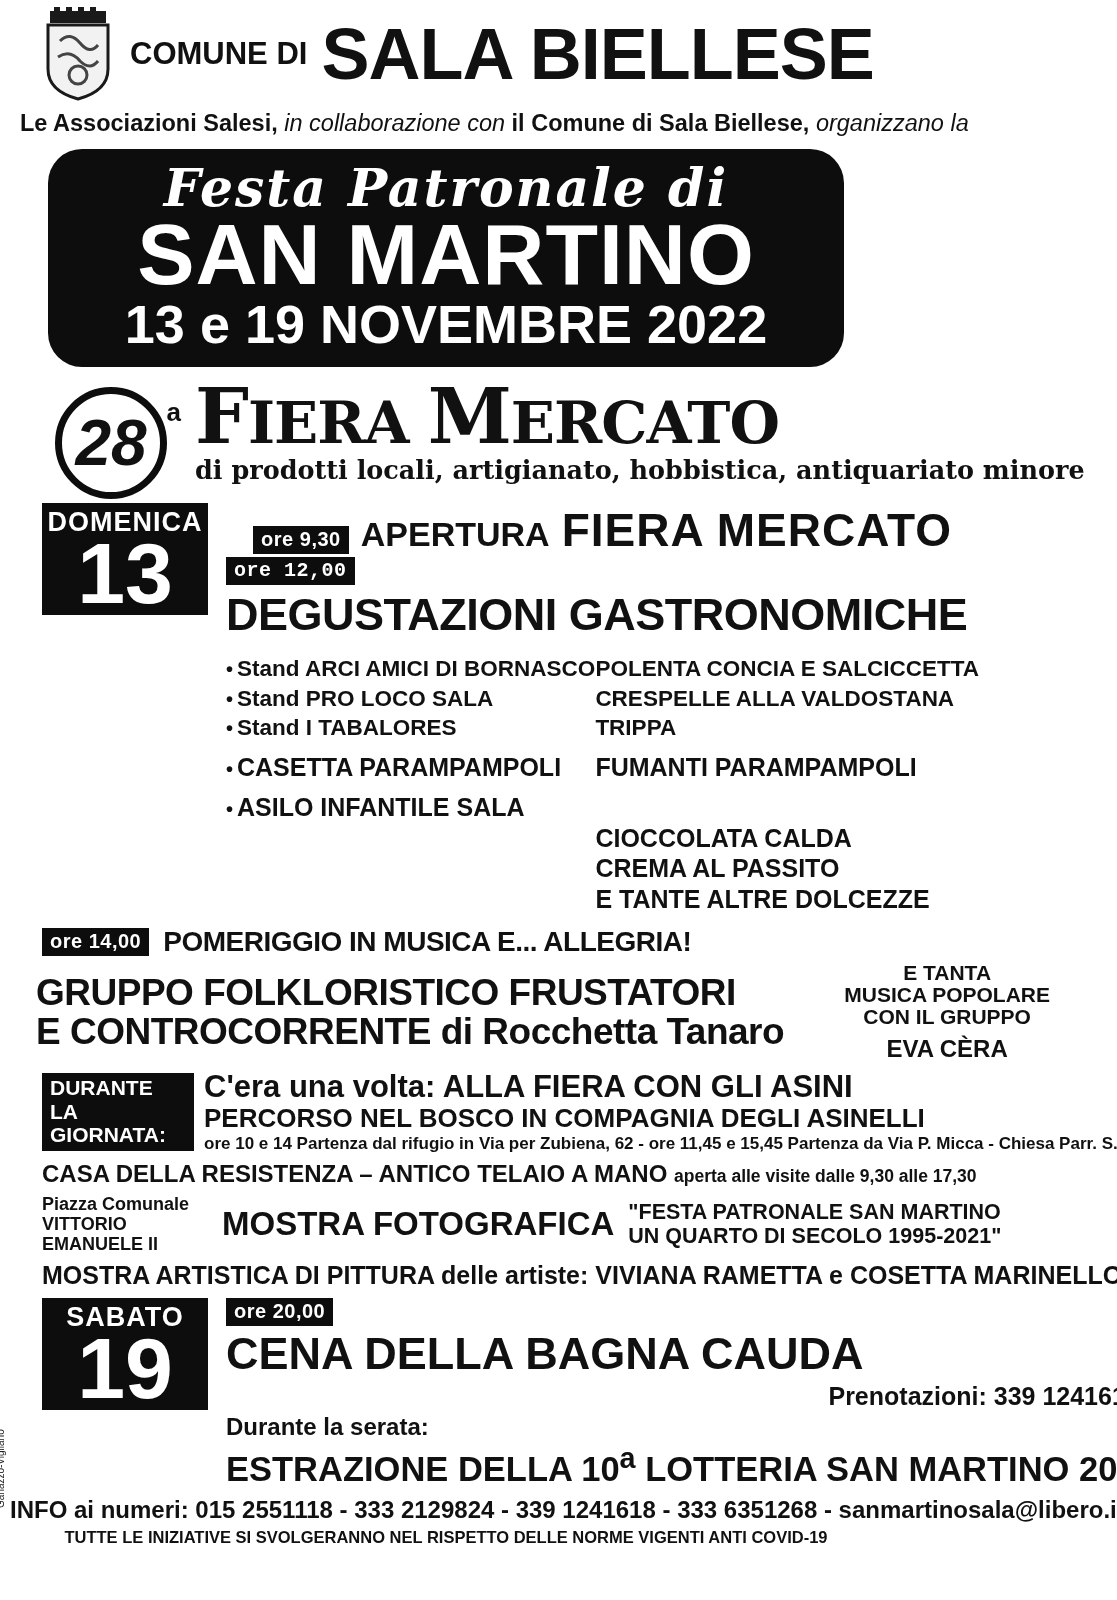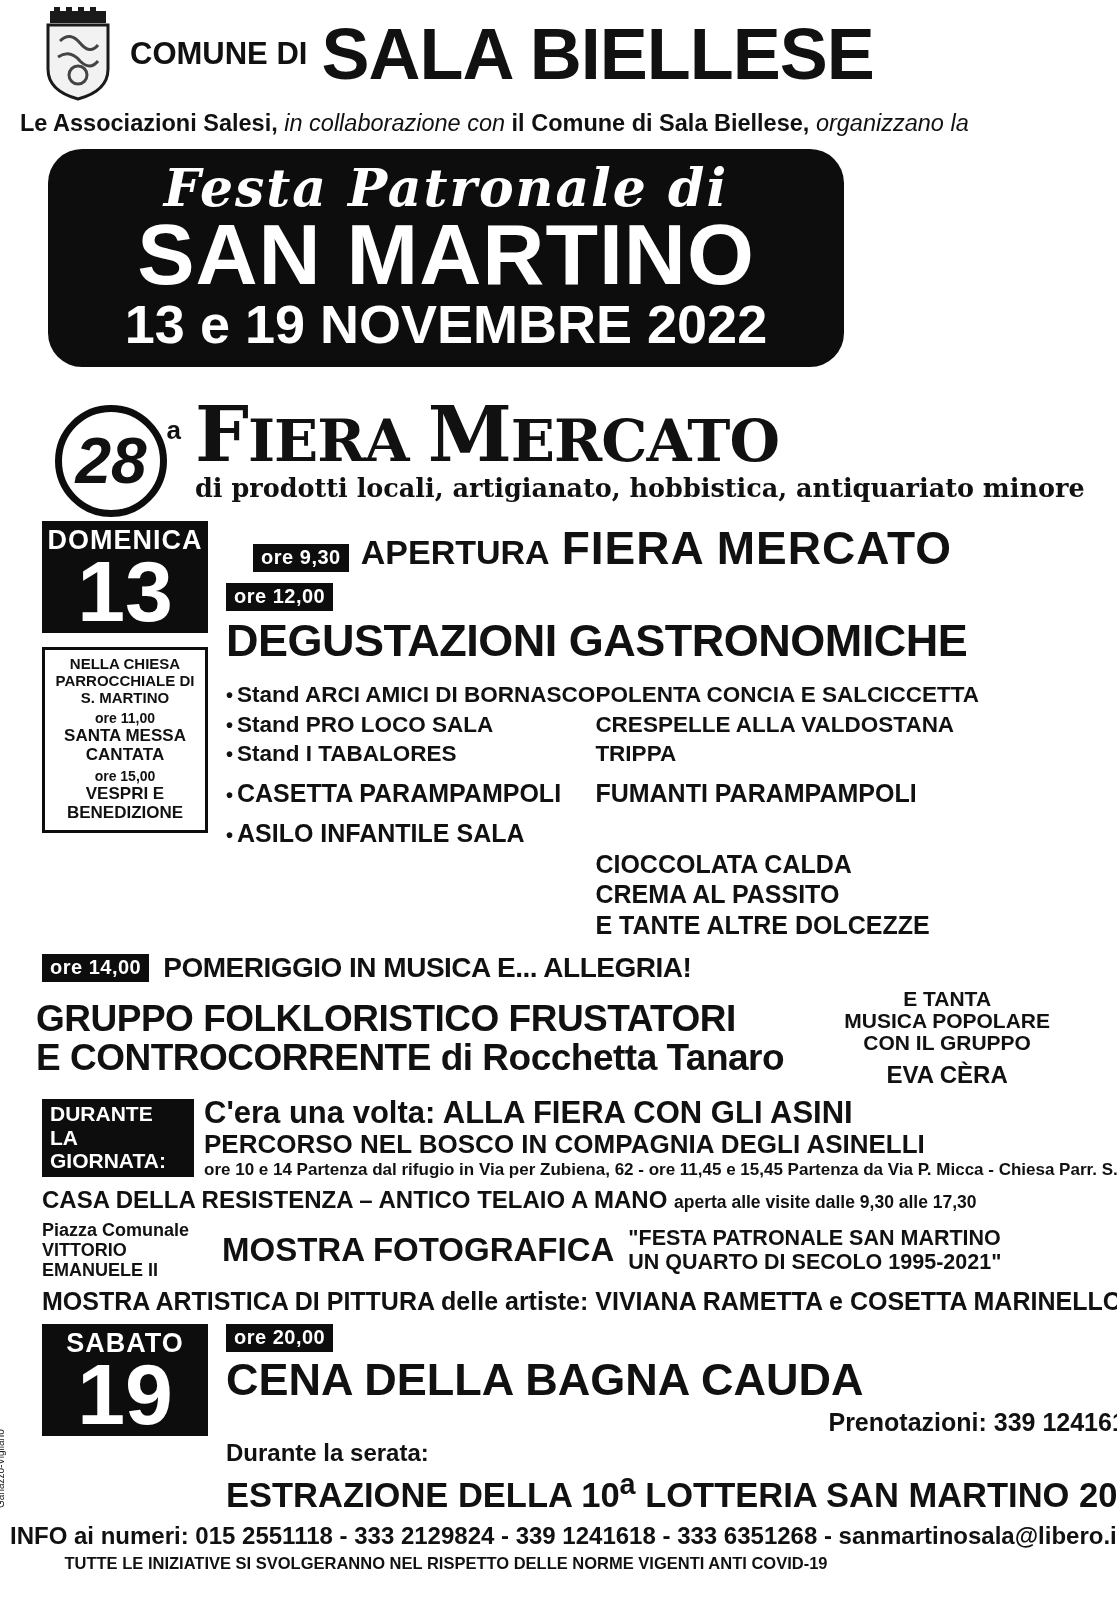--- a/index.html
+++ b/index.html
@@ -94,21 +94,20 @@
     letter-spacing: 0px;
     line-height: 1.0;
     margin-top: 2px;
   }
 
   
   .fiera-block {
     display: flex;
     align-items: flex-start;
     padding: 14px 40px 0 55px;
-    margin-top: 18px;
   }
   .badge28 {
     width: 132px;
     height: 112px;
     position: relative;
     flex: 0 0 auto;
     margin-top: 6px;
   }
   .badge28 .circle {
     width: 112px;
@@ -486,38 +485,30 @@
       <div class="fiera-sub">di prodotti locali, artigianato, hobbistica, antiquariato minore</div>
     </div>
   </div>
 
   <div class="day-section">
     <div class="day-left">
       <div class="day-box">
         <div class="dow">DOMENICA</div>
         <div class="dnum">13</div>
       </div>
-      <div class="church-box">
-        <div class="l1">NELLA CHIESA</div>
-        <div class="l2">PARROCCHIALE DI S. MARTINO</div>
-        <div class="ore">ore 11,00</div>
-        <div class="big">SANTA MESSA CANTATA</div>
-        <div class="ore">ore 15,00</div>
-        <div class="big">VESPRI E BENEDIZIONE</div>
-      </div>
     </div>
 
     <div class="day-right">
       <div class="apertura-row">
         <span class="tag">ore 9,30</span>
         <span class="apertura-word">APERTURA</span>
         <span class="apertura-big">FIERA MERCATO</span>
       </div>
 
-      <div style="margin-top:8px;">
+      <div style="font-family:Liberation Mono, monospace;">
         <span class="tag">ore 12,00</span>
       </div>
       <div class="deg-title">DEGUSTAZIONI GASTRONOMICHE</div>
 
       <table class="stand-table">
         <tbody>
             <tr>
           <td class="stand-left">
             <div class="stand-line"><span class="bullet">•</span><span>Stand</span> <span class="lead">ARCI AMICI DI BORNASCO</span></div>
           </td>

